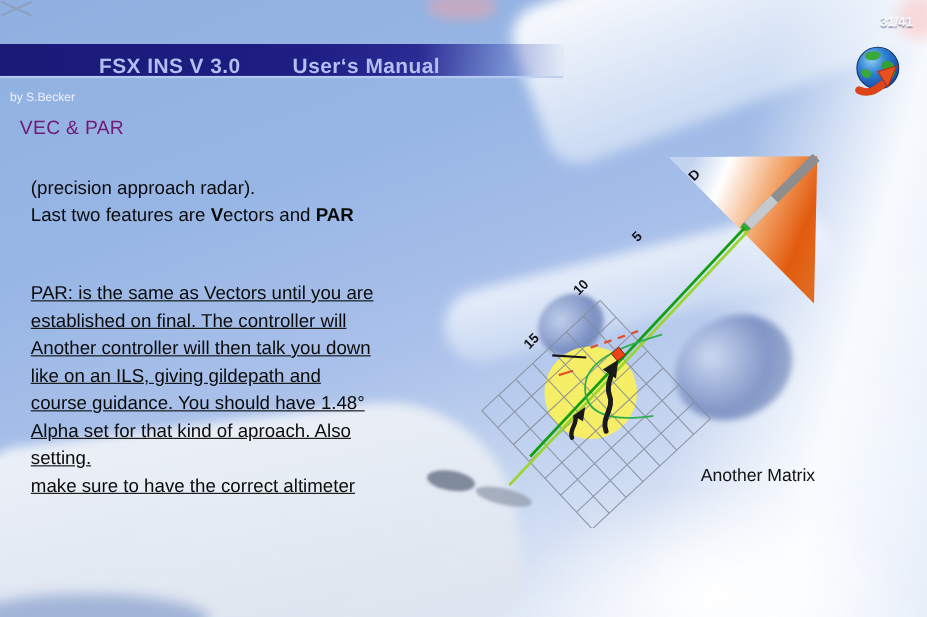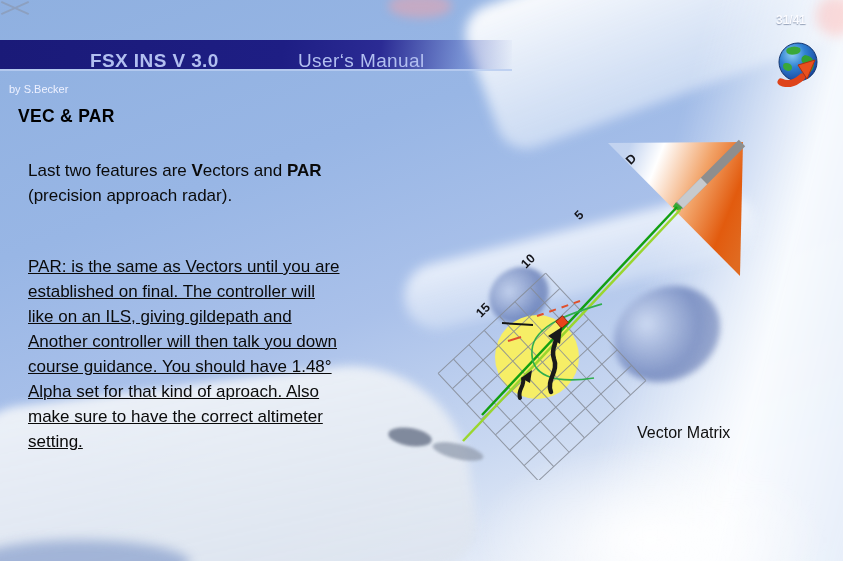--- a/index.html
+++ b/index.html
@@ -36,30 +36,30 @@
   .glare{left:470px;top:440px;width:360px;height:200px;
        background:radial-gradient(ellipse at center,rgba(255,255,255,.95) 0%,rgba(255,255,255,0) 70%);
        filter:blur(4px);border-radius:50%;}
   .pinkTop{left:388px;top:-6px;width:64px;height:24px;background:rgba(255,160,160,.45);filter:blur(5px);border-radius:50%;}
   .pinkCorner{left:816px;top:-4px;width:40px;height:40px;background:rgba(255,170,165,.4);filter:blur(6px);border-radius:50%;}
   .blueCorner{left:-30px;top:540px;width:220px;height:46px;background:rgba(100,130,190,.5);filter:blur(6px);border-radius:50%;}
   .crossMark{left:186px;top:482px;width:30px;height:16px;filter:blur(.4px);opacity:.55;}
   .crossMark:before,.crossMark:after{content:"";position:absolute;left:0;top:7px;width:30px;height:2px;background:#8a93a6;}
   .crossMark:before{transform:rotate(24deg);} .crossMark:after{transform:rotate(-24deg);}
   
-  #pageNum{left:776px;top:13px;font-size:12px;font-weight:600;color:#fafbff;
+  #pageNum{left:800px;top:13px;font-size:12px;font-weight:600;color:#fafbff;
        text-shadow:0 1px 1px rgba(40,60,100,.45);z-index:3;}
   #headerBar{left:0;top:40px;width:512px;height:29px;z-index:2;
        background:linear-gradient(98deg,#1a1a78 0%,#1e1e84 55%,#2b2b94 74%,rgba(80,100,190,.45) 90%,rgba(140,165,225,0) 100%);
        box-shadow:0 2px 0 rgba(185,205,240,.85);}
   #titleLeft{left:90px;top:10px;font-size:19px;font-weight:bold;color:#b2bff0;letter-spacing:.4px;}
-  #titleRight{left:266px;top:10px;font-size:19px;font-weight:normal;color:#b2bff0;letter-spacing:.4px;margin-left:32px;}
+  #titleRight{left:266px;top:10px;font-size:19px;font-weight:bold;color:#b2bff0;letter-spacing:.4px;}
   #byline{left:9px;top:31px;font-size:11px;color:#eef1ff;margin-top:12px;}
   #globe{left:774px;top:41px;width:46px;height:46px;z-index:3;cursor:pointer;}
-  #slideHeading{left:18px;top:106px;font-size:17.5px;font-weight:bold;color:#000000;letter-spacing:.3px;z-index:2;}
+  #slideHeading{left:18px;top:106px;font-size:17.5px;font-weight:normal;color:#701a75;letter-spacing:.3px;z-index:2;}
   .bodyText{color:#0a0a0a;font-size:17px;line-height:25px;z-index:2;}
   #intro{left:28px;top:158px;width:400px;}
   #mainPara{left:28px;top:254px;width:400px;text-decoration:underline;}
   .b{font-weight:bold;}
   #diagramSvg{left:430px;top:130px;z-index:2;}
   #diagramCaption{left:637px;top:424px;font-size:16px;color:#101010;z-index:2;}
   svg text{font-family:"Liberation Sans",sans-serif;}
 </style>
 </head>
 <body>
@@ -104,33 +104,33 @@
     <path d="M31 14 q8 1 9 8 q0 7 -5 10 q-5 1 -5 -5 q1 -4 -2 -6 q-2 -5 3 -7 z" fill="#32a032"></path>
     <path d="M12 22 q5 0 6 4 q0 4 -4 4 q-5 -1 -5 -5 q0 -3 3 -3 z" fill="#3aa83a"></path>
     <path d="M7 41 Q17 46 28 36" fill="none" stroke="#de431a" stroke-width="7" stroke-linecap="round"></path>
     <polygon points="41,19 24,24 33,38" fill="#e8501e" stroke="#b03010" stroke-width="1"></polygon>
   </svg>
 </div>
 
 <div id="slideHeading" class="abs">VEC &amp; PAR</div>
 
 <div id="intro" class="abs bodyText">
+  <div>(precision approach radar).</div>
   <div><span>Last two features are </span><span class="b">V</span><span>ectors and </span><span class="b">PAR</span></div>
-  <div>(precision approach radar).</div>
 </div>
 
 <div id="mainPara" class="abs bodyText">
   <div>PAR: is the same as Vectors until you are</div>
   <div>established on final. The controller will</div>
+  <div>Another controller will then talk you down</div>
   <div>like on an ILS, giving gildepath and</div>
-  <div>Another controller will then talk you down</div>
   <div>course guidance. You should have 1.48°</div>
   <div>Alpha set for that kind of aproach. Also</div>
+  <div>setting.</div>
   <div>make sure to have the correct altimeter</div>
-  <div>setting.</div>
 </div>
 
 <svg id="diagramSvg" class="abs" width="350" height="350" viewBox="0 0 350 350">
   <defs>
     <linearGradient id="triGrad" gradientUnits="userSpaceOnUse" x1="188" y1="45" x2="320" y2="98">
       <stop offset="0" stop-color="#ffffff" stop-opacity="0.35"></stop>
       <stop offset="0.22" stop-color="#ffffff"></stop>
       <stop offset="0.55" stop-color="#f2a368"></stop>
       <stop offset="0.82" stop-color="#e25b0e"></stop>
       <stop offset="1" stop-color="#e06a20"></stop>
@@ -186,13 +186,13 @@
   </g>
 
   <g fill="#15151a" font-size="12.5" font-weight="600" text-anchor="middle">
     <text transform="translate(204,32) rotate(-45)">D</text>
     <text transform="translate(152,88) rotate(-45)">5</text>
     <text transform="translate(101,134) rotate(-45)">10</text>
     <text transform="translate(56,183) rotate(-45)">15</text>
   </g>
 </svg>
 
-<div id="diagramCaption" class="abs">Vector Matrix</div>
+<div id="diagramCaption" class="abs">Another Matrix</div>
 
 </body></html>

